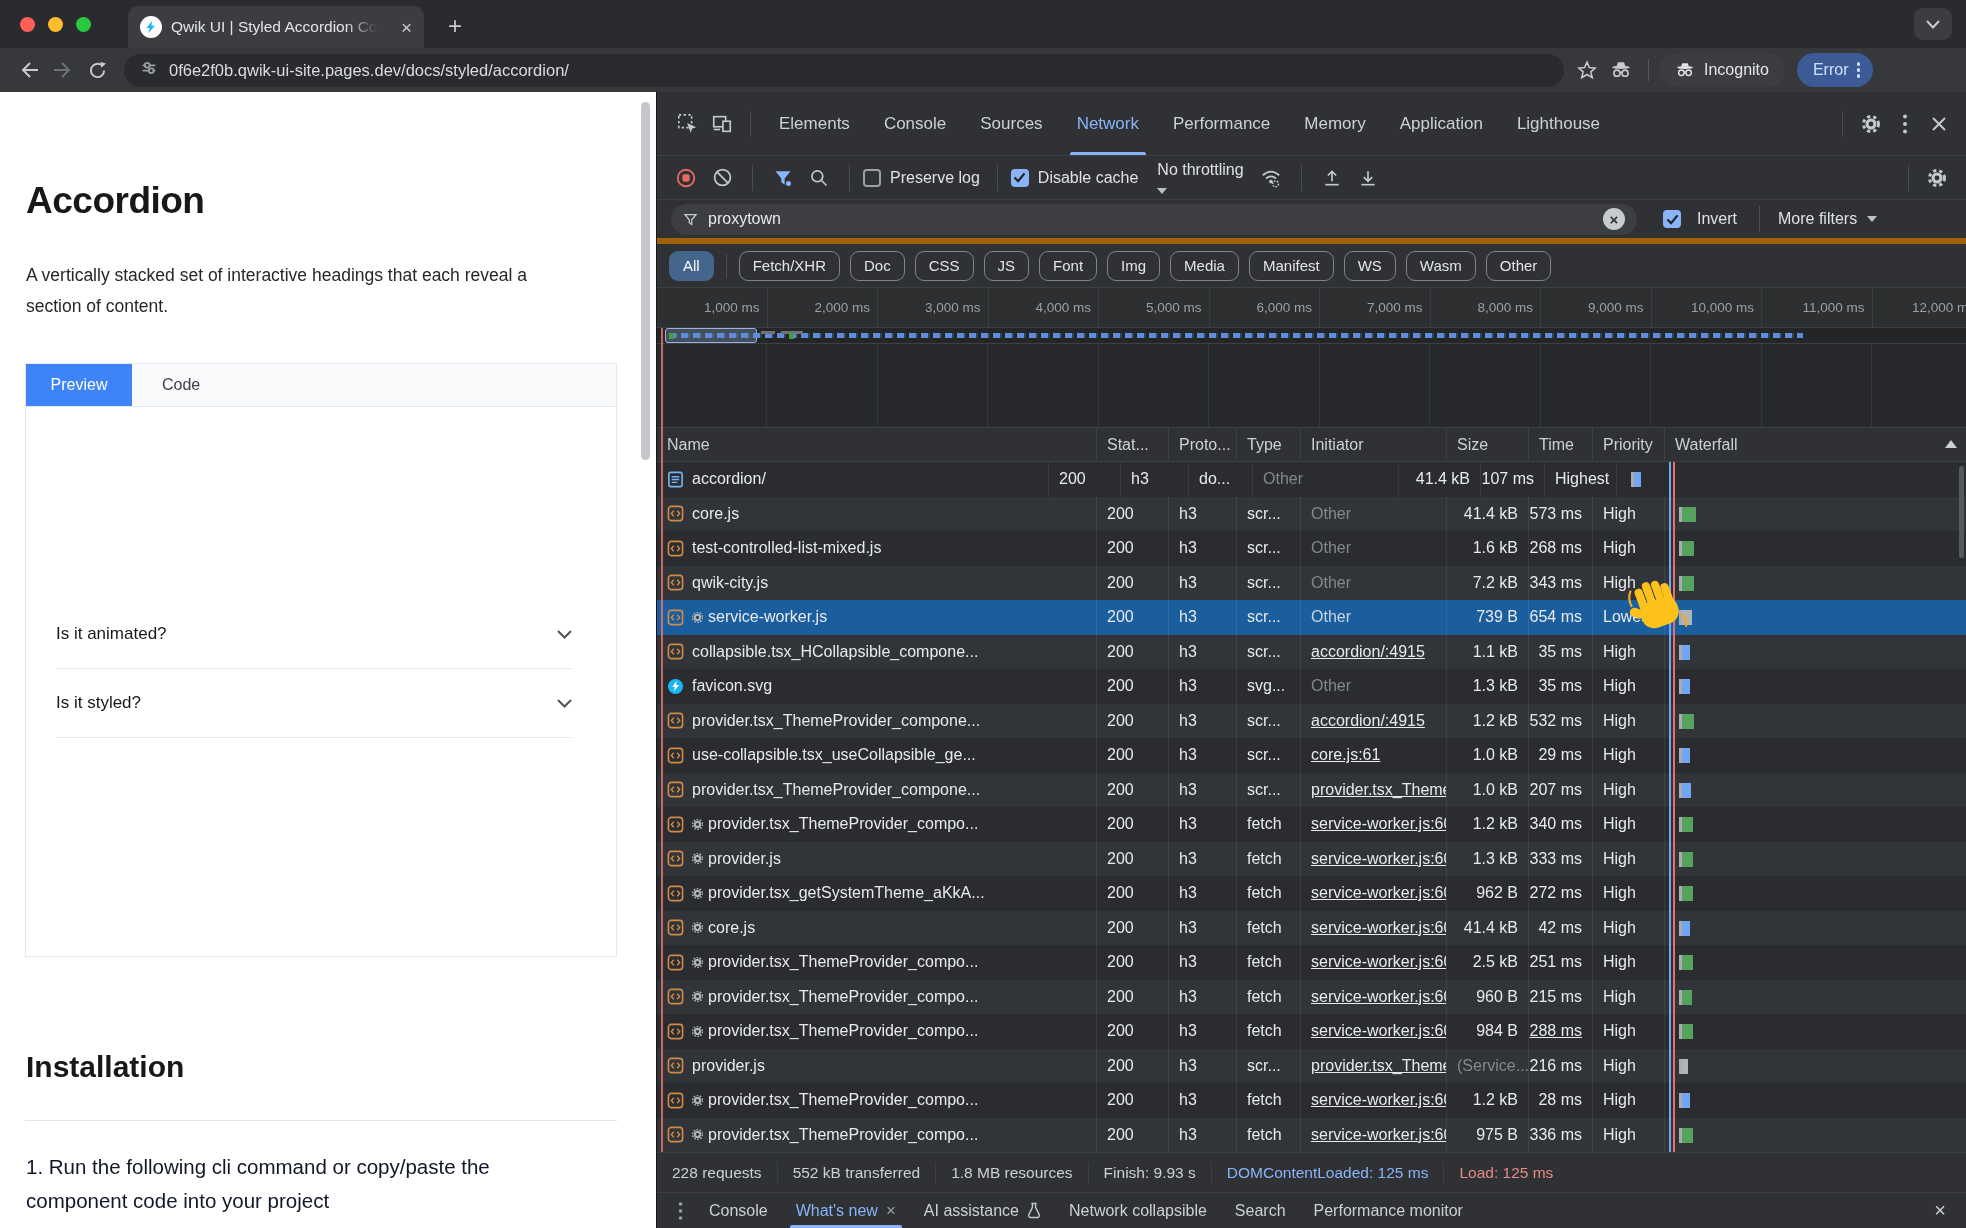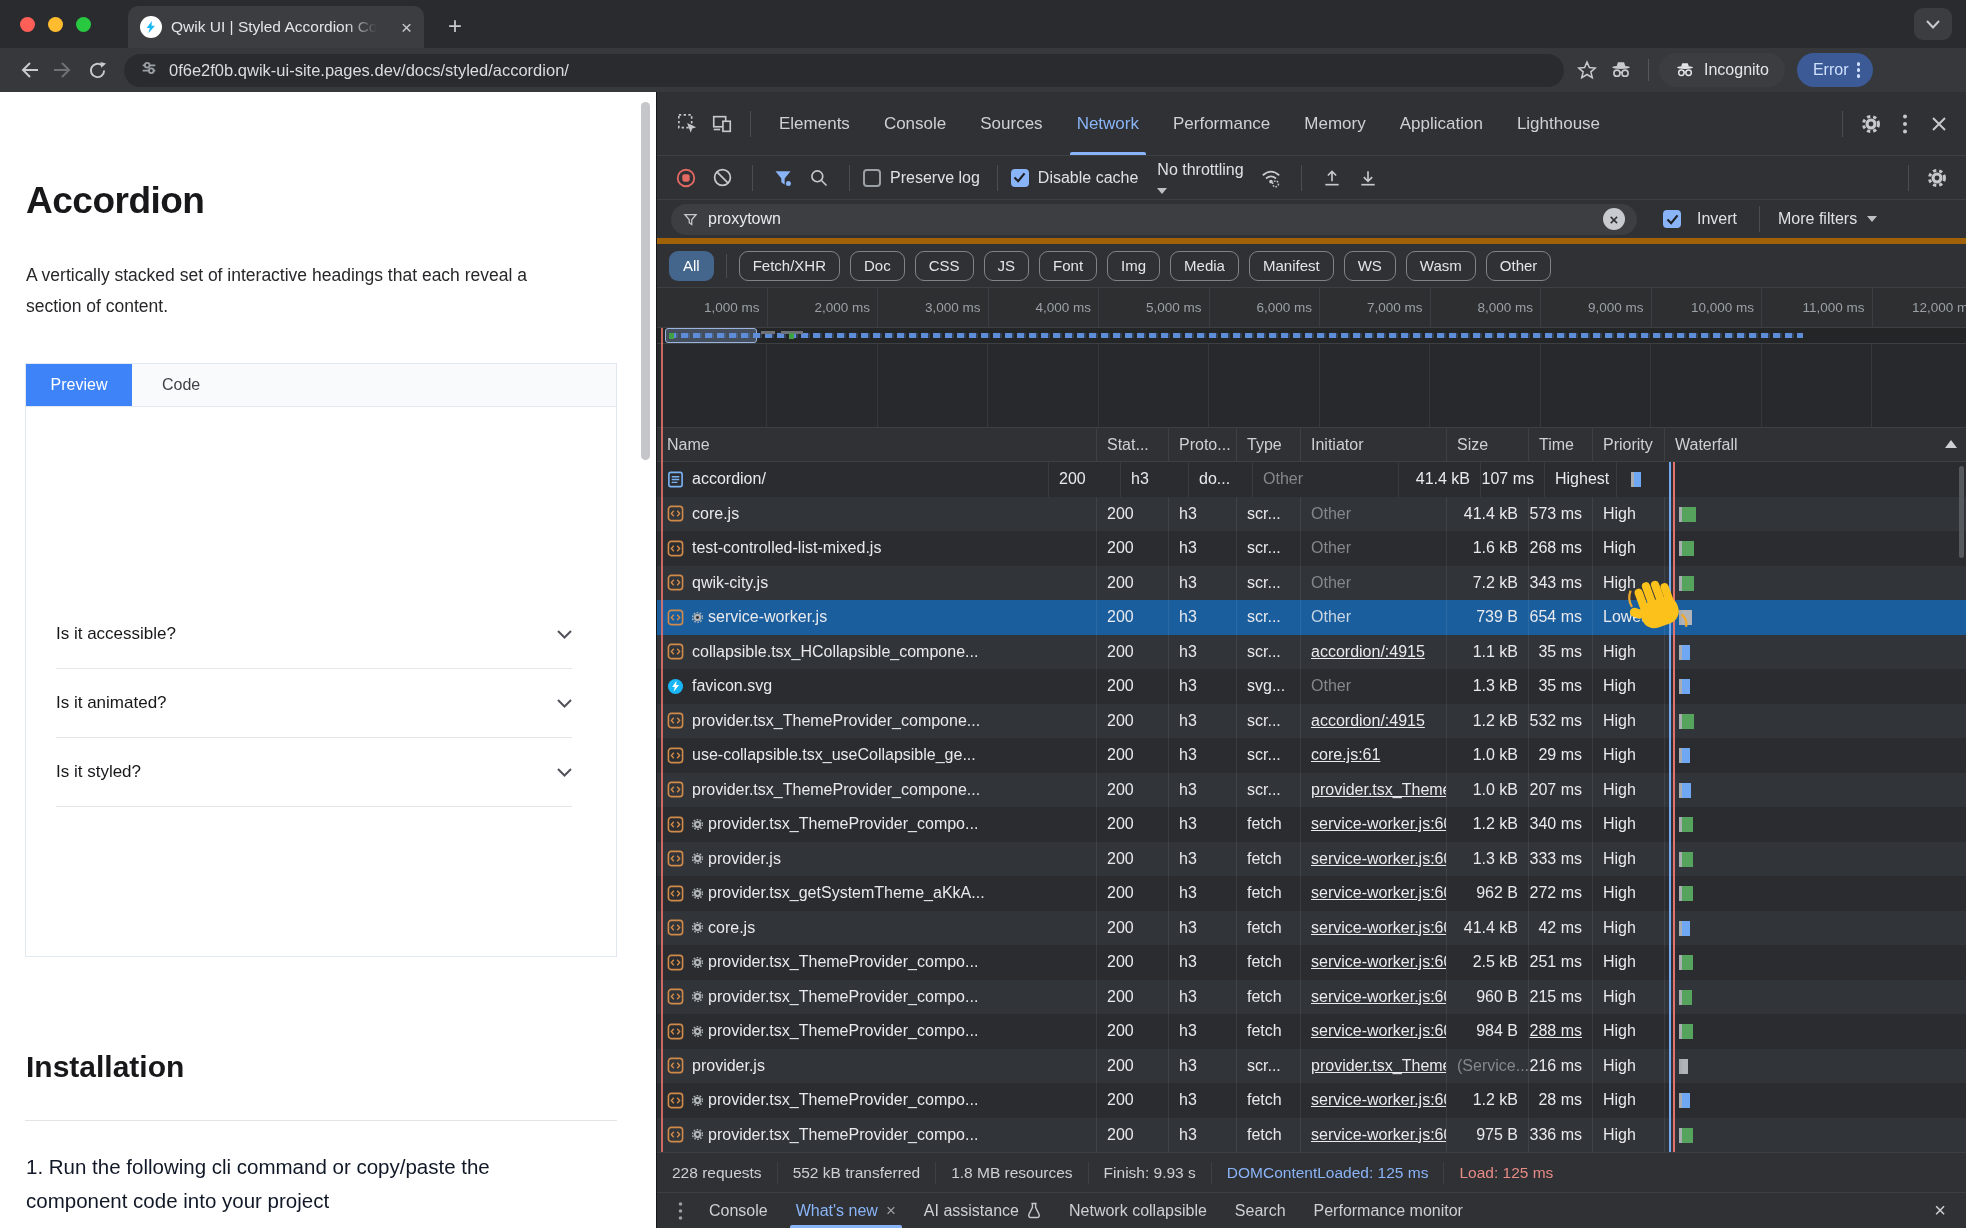--- a/index.html
+++ b/index.html
@@ -218,26 +218,20 @@
       <h1 class="doc-title">Accordion</h1>
       <p class="doc-desc">A vertically stacked set of interactive headings that each reveal a section of content.</p>
 
       <div class="demo-tabs">
         <div class="demo-tab active">Preview</div>
         <div class="demo-tab plain">Code</div>
       </div>
       <div class="demo-panel">
         <div class="acc-list">
             <div class="acc-item">
-              <span>Is it accessible?</span>
-    <svg width="15" height="9" viewBox="0 0 15 9">
-                <polyline points="1,1 7.5,7.5 14,1" fill="none" stroke="#52525b" stroke-width="2"></polyline>
-              </svg>
-            </div>
-            <div class="acc-item">
               <span>Is it animated?</span>
     <svg width="15" height="9" viewBox="0 0 15 9">
                 <polyline points="1,1 7.5,7.5 14,1" fill="none" stroke="#52525b" stroke-width="2"></polyline>
               </svg>
             </div>
             <div class="acc-item">
               <span>Is it styled?</span>
     <svg width="15" height="9" viewBox="0 0 15 9">
                 <polyline points="1,1 7.5,7.5 14,1" fill="none" stroke="#52525b" stroke-width="2"></polyline>
               </svg>

